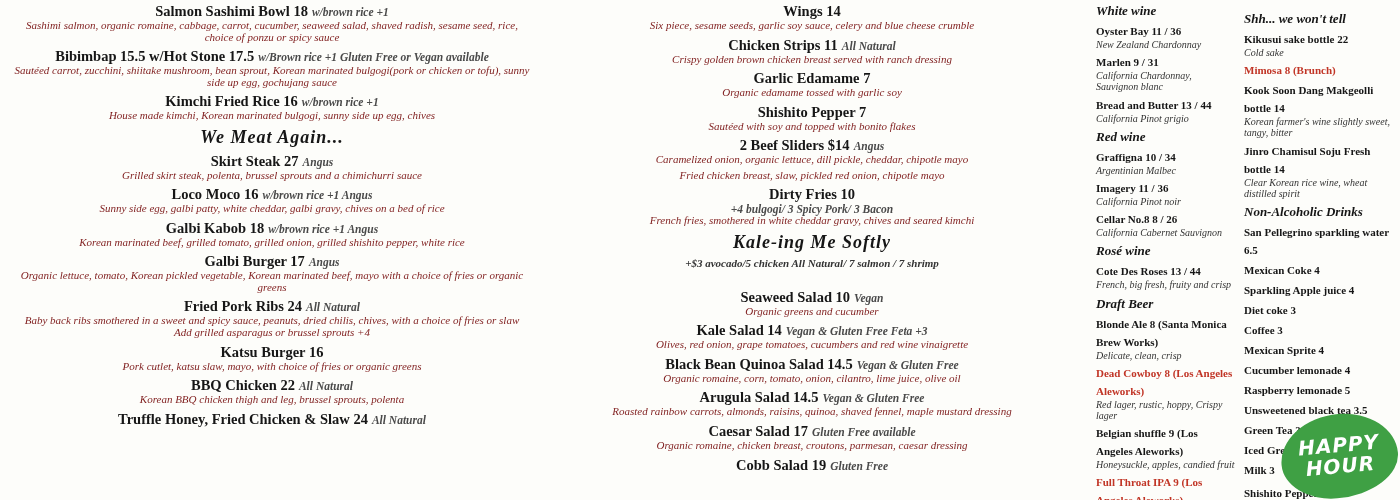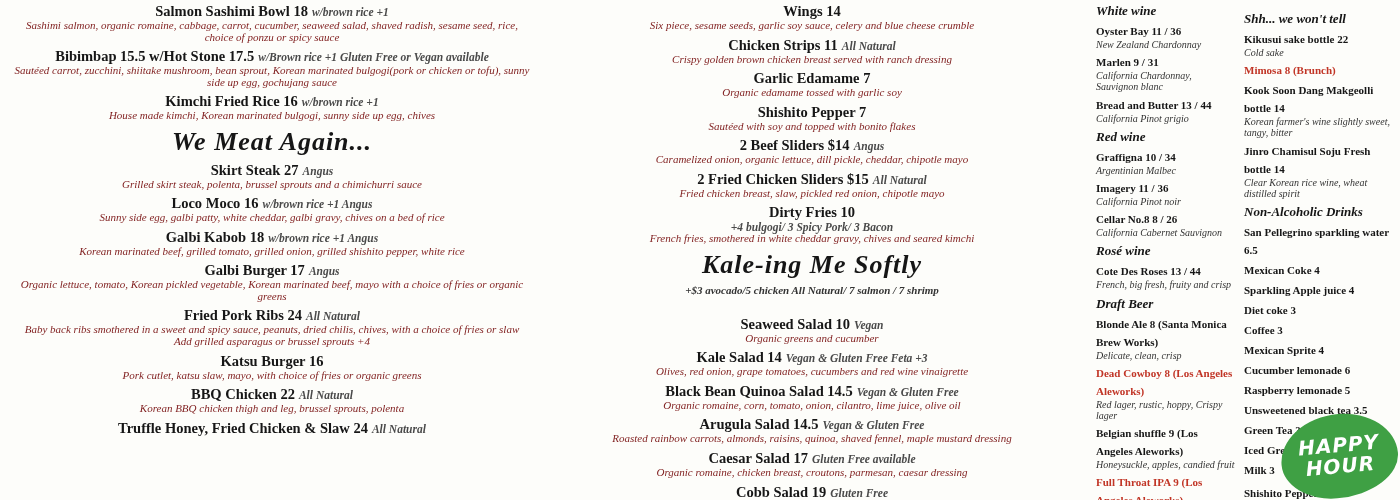--- a/index.html
+++ b/index.html
@@ -11,21 +11,21 @@
   .col-mid{left:558px;width:508px;text-align:center}
   .col-r1{left:1096px;width:140px;top:0}
   .col-r2{left:1244px;width:154px;top:8px}
 
   .section{margin-bottom:2px}
 
   .size-large .item{margin-bottom:4px}
   .size-large .item-title{font-weight:700;font-size:14.5px;line-height:1.08}
   .size-large .item-tag{font-weight:700;font-style:italic;font-size:11.5px;color:#4a4a4a}
   .size-large .item-desc{font-style:italic;font-size:11px;line-height:1.05;color:#7f1d1d}
-  .size-large .section-header{font-weight:700;font-style:italic;font-size:26px;margin:5px 0 4px;letter-spacing:1px}
+  .size-large .section-header{font-weight:700;font-style:italic;font-size:18px;margin:5px 0 4px;letter-spacing:1px}
   .size-large .section-subheader{font-weight:700;font-style:italic;font-size:11px;margin-bottom:19px;color:#333}
 
   .size-small .section{margin-bottom:5px}
   .size-small .item{margin-bottom:2px}
   .size-small .item-title{font-weight:700;font-size:11px;line-height:1.15}
   .size-small .item-tag{font-weight:700;font-style:italic;font-size:7.6px}
   .size-small .item-desc{font-style:italic;font-size:10px;line-height:1.12;color:#333}
   .size-small .section-header{font-weight:700;font-style:italic;font-size:13px;margin:3px 0 2px}
 
   .red{color:#c13526}
@@ -108,21 +108,20 @@
         </div>
         <div class="item">
           <div class="item-line"><span class="item-title">Shishito Pepper 7</span></div>
           <div class="item-desc">Sautéed with soy and topped with bonito flakes</div>
         </div>
         <div class="item">
           <div class="item-line"><span class="item-title">2 Beef Sliders $14</span> <span class="item-tag">Angus</span></div>
           <div class="item-desc">Caramelized onion, organic lettuce, dill pickle, cheddar, chipotle mayo</div>
         </div>
         <div class="item">
-          <div class="item-line"><span class="item-title">2 Fried Chicken Sliders $15</span> <span class="item-tag">All Natural</span></div>
           <div class="item-desc">Fried chicken breast, slaw, pickled red onion, chipotle mayo</div>
         </div>
         <div class="item">
           <div class="item-line"><span class="item-title">Dirty Fries 10</span></div>
           <div class="item-tag block">+4 bulgogi/ 3 Spicy Pork/ 3 Bacon</div>
           <div class="item-desc">French fries, smothered in white cheddar gravy, chives and seared kimchi</div>
         </div>
       </div>
       <div class="section">
         <div class="section-header">Kale-ing Me Softly</div>
@@ -249,21 +248,21 @@
         <div class="item">
           <div class="item-line"><span class="item-title">Diet coke 3</span></div>
         </div>
         <div class="item">
           <div class="item-line"><span class="item-title">Coffee 3</span></div>
         </div>
         <div class="item">
           <div class="item-line"><span class="item-title">Mexican Sprite 4</span></div>
         </div>
         <div class="item">
-          <div class="item-line"><span class="item-title">Cucumber lemonade 6</span></div>
+          <div class="item-line"><span class="item-title">Cucumber lemonade 4</span></div>
         </div>
         <div class="item">
           <div class="item-line"><span class="item-title">Raspberry lemonade 5</span></div>
         </div>
         <div class="item">
           <div class="item-line"><span class="item-title">Unsweetened black tea 3.5</span></div>
         </div>
         <div class="item">
           <div class="item-line"><span class="item-title">Green Tea 3</span></div>
         </div>

